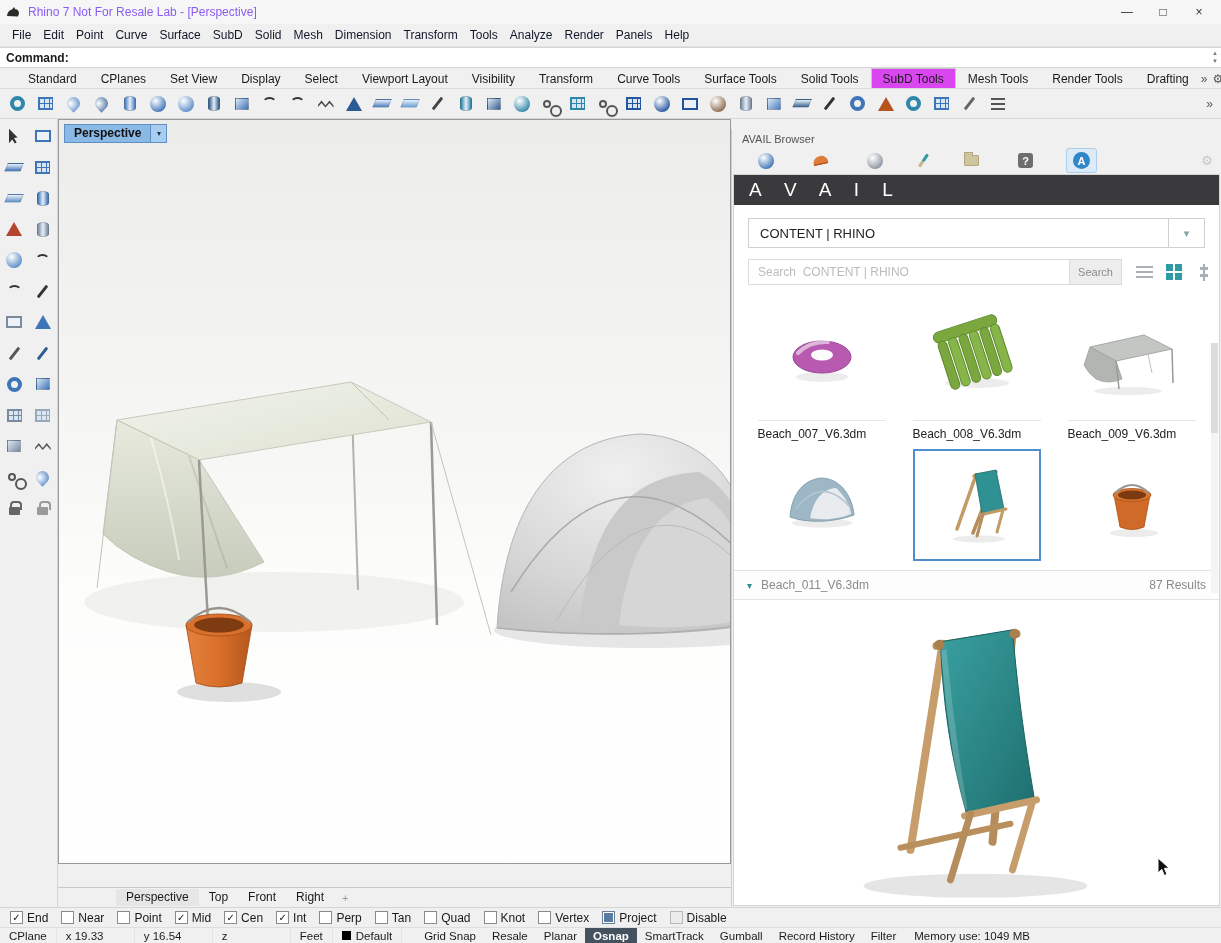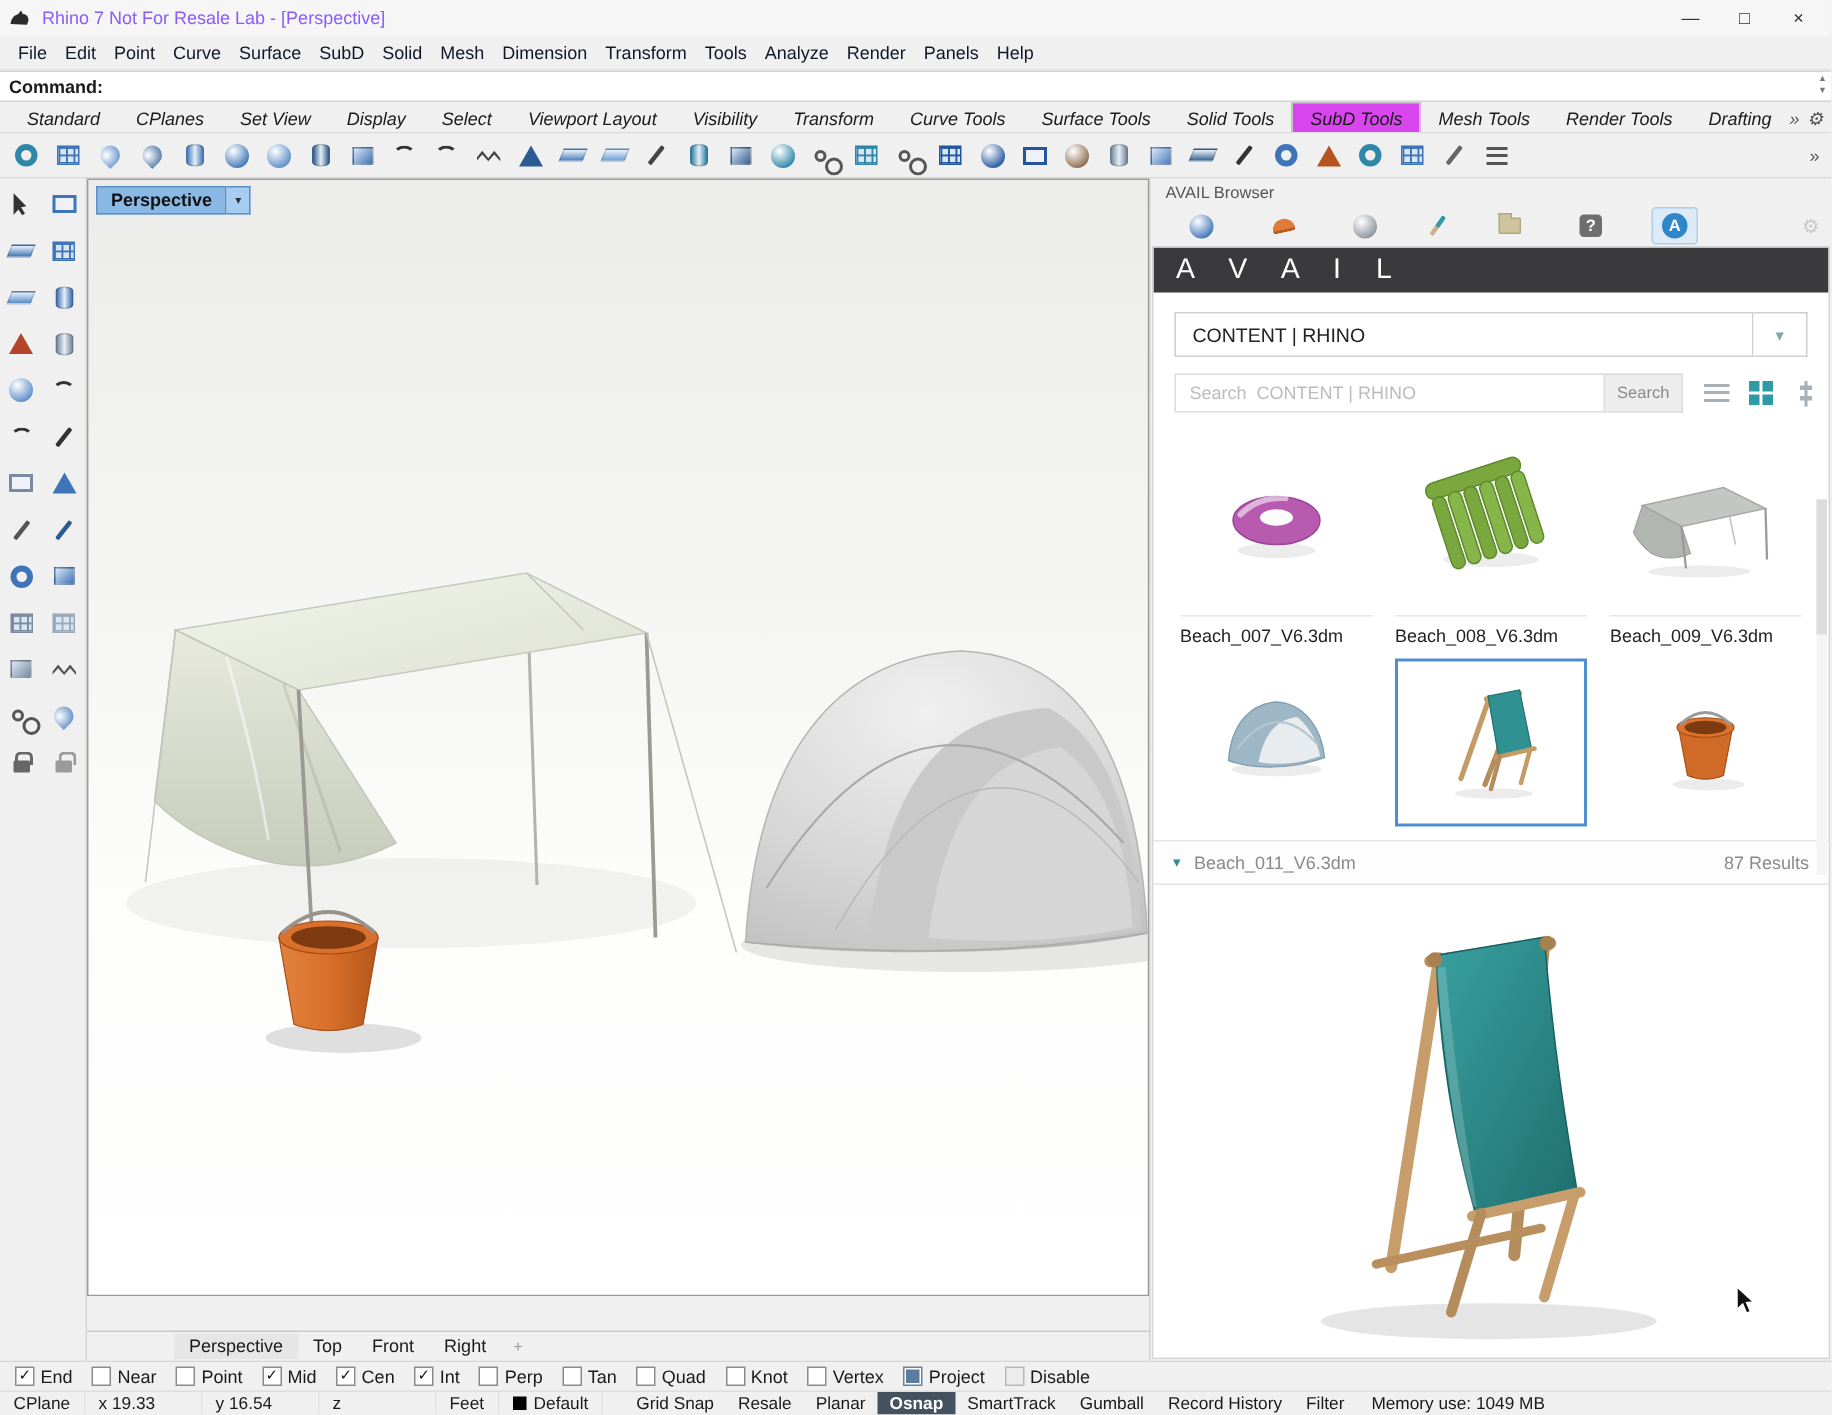--- a/index.html
+++ b/index.html
@@ -20,21 +20,21 @@
   
   .menubar { height:23px; background:#f0f0f0; display:flex; align-items:center; padding:0 6px; border-bottom:1px solid #e2e2e2; }
   .mitem { padding:3px 6px; color:#0f172a; }
 
   
   .commandbar { height:21px; background:#fff; border-top:1px solid #d4d4d4; border-bottom:1px solid #d4d4d4; display:flex; align-items:center; padding:0 6px; position:relative; }
   .cmdlabel { font-weight:bold; }
   .cmdspin { position:absolute; right:3px; top:1px; display:flex; flex-direction:column; font-size:6px; line-height:8px; color:#777; text-align:center; }
 
   
-  .tabrow { height:21px; background:#f0f0f0; display:flex; align-items:flex-end; padding:0 6px; border-bottom:1px solid #dcdcdc;font-style:italic; }
+  .tabrow { height:21px; background:#f0f0f0; display:flex; align-items:flex-end; padding:0 16px; border-bottom:1px solid #dcdcdc; }
   .ttab { padding:3px 11px 2px; color:#1a1a1a; border:1px solid transparent; border-bottom:none; white-space:nowrap; }
   .ttab.active { background:#d946ef; border-color:#c6c6c6; }
   .tabrow-right { margin-left:auto; display:flex; align-items:center; gap:5px; color:#555; padding-bottom:2px; }
 
   
   .iconrow { height:30px; background:#f0f0f0; display:flex; align-items:center; padding:0 4px; border-bottom:1px solid #d6d6d6; }
   .icstrip { display:flex; align-items:center; gap:1px; flex:1; overflow:hidden; }
   .ic { width:27px; height:26px; display:flex; align-items:center; justify-content:center; flex:0 0 auto; }
   .more { color:#555; padding:0 4px; }
 
@@ -70,21 +70,21 @@
   .vptab { position:absolute; top:4px; left:5px; display:flex; z-index:2; }
   .vptab .lbl { background:var(--viewport_tab,#8bb9e6); border:1px solid #5e90c4; padding:1px 9px 2px; font-weight:bold; color:#111; }
   .vptab .chev { background:#a9cdf0; border:1px solid #5e90c4; border-left:none; width:16px; font-size:8px; display:flex; align-items:center; justify-content:center; color:#234; }
 
   .pagetabs { height:20px; background:#f0f0f0; border-top:1px solid #c9c9c9; display:flex; align-items:center; padding-left:58px; gap:2px; }
   .ptab { padding:1px 10px 2px; color:#1a1a1a; }
   .ptab.active { background:#e6e6e6; }
   .plus { color:#9a9a9a; font-size:11px; padding:0 6px; }
 
   
-  .rightpanel { width:455px; background:#f0f0f0; border-left:1px solid #cfcfcf; display:flex; flex-direction:column; }
+  .rightpanel { width:490px; background:#f0f0f0; border-left:1px solid #cfcfcf; display:flex; flex-direction:column;margin-top:10px; }
   .panelheader { height:18px; font-size:11px; color:#555; padding:4px 10px 0; }
   .paneltabs { height:27px; display:flex; align-items:center; gap:27px; padding:0 20px; position:relative; }
   .ptabicon { display:flex; align-items:center; justify-content:center; padding:3px 6px; }
   .ptabicon.active { background:#ddebf8; border:1px solid #aecde8; border-radius:3px; }
   .panelgear { position:absolute; right:8px; color:#c9c9c9; font-size:13px; }
   .pshell { width:15px; height:9px; background:#e07b39; border-radius:8px 8px 2px 2px; transform:rotate(-12deg); border-bottom:2px solid #b85a20; }
   .pbrush { width:3px; height:15px; background:linear-gradient(#2e9aa6 55%, #c9b189 55%); transform:rotate(35deg); border-radius:1px; }
   .pfolder { width:15px; height:11px; background:#cfc49e; border-radius:1px; position:relative; border:1px solid #b3a77e; }
   .pfolder::before { content:''; position:absolute; top:-4px; left:-1px; width:7px; height:3px; background:#cfc49e; border:1px solid #b3a77e; border-bottom:none; }
   .phelp { width:15px; height:15px; background:#6e6e6e; color:#fff; border-radius:3px; font-size:11px; font-weight:bold; display:flex; align-items:center; justify-content:center; }

